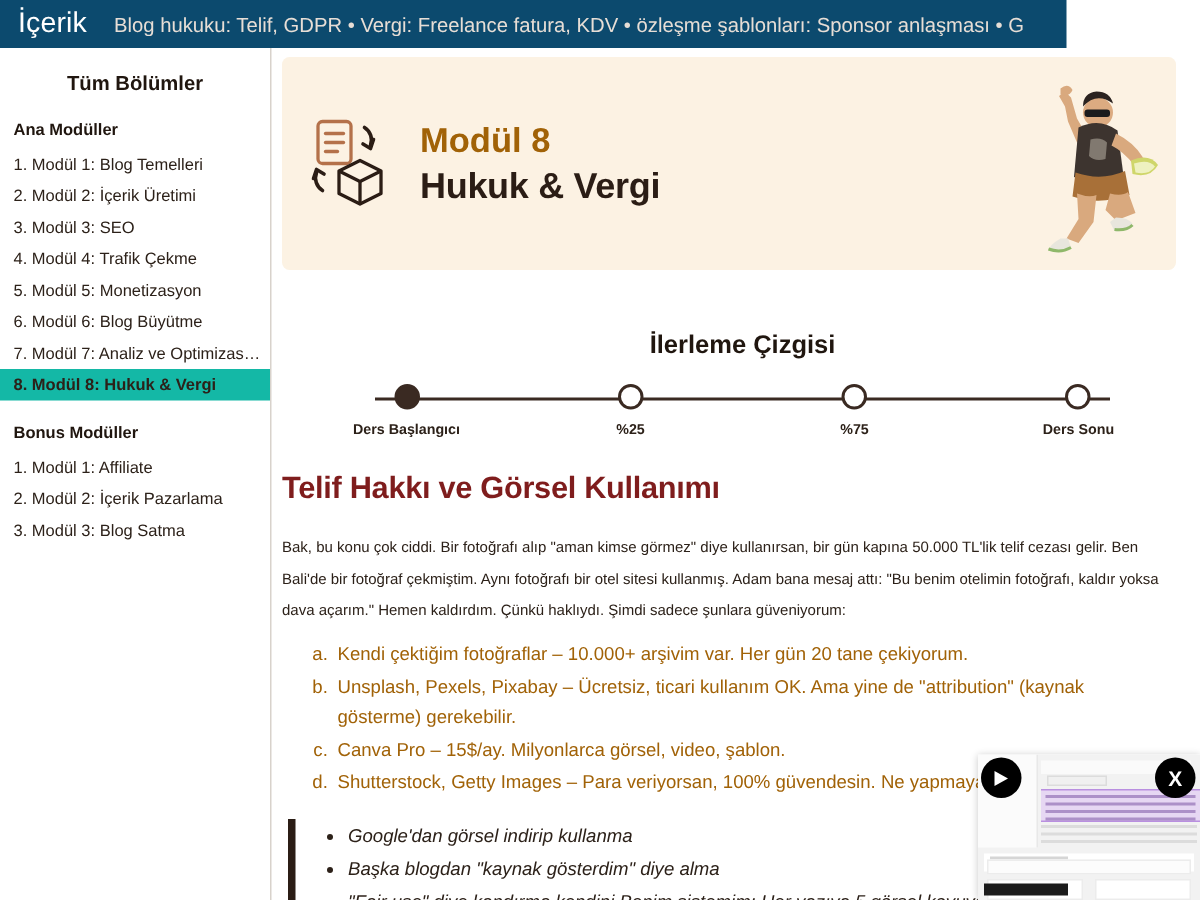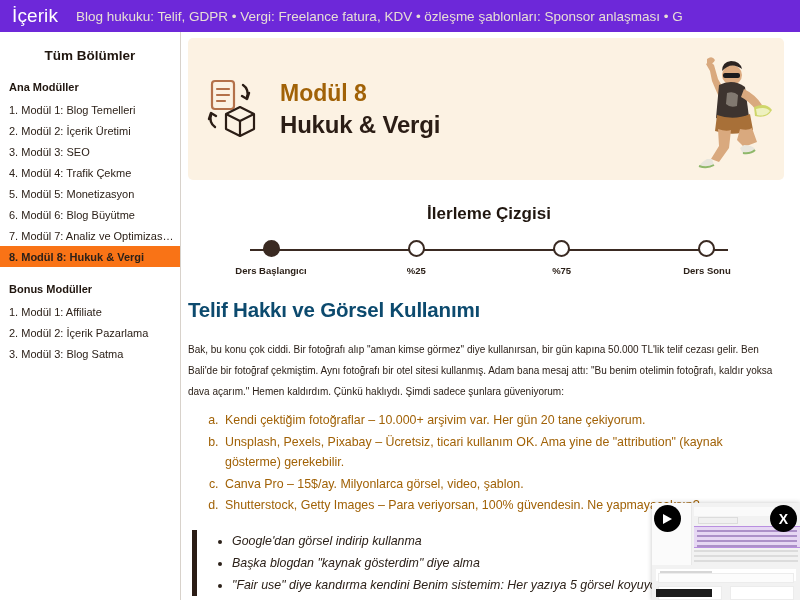--- a/index.html
+++ b/index.html
@@ -7,22 +7,22 @@
     width: 800px; height: 600px;
     overflow: hidden;
     background: #ffffff;
     font-family: "Liberation Sans", sans-serif;
     color: #2d2119;
   }
 
   
   .topbar {
     position: absolute; top: 0; left: 0;
-    width: 800px; height: 32px;
-    background: #6d28d9;
+    width: 711px; height: 32px;
+    background: #0c4a6e;
     display: flex; align-items: center;
     overflow: hidden;
   }
   .brand {
     color: #ffffff;
     font-size: 19px;
     font-weight: 400;
     padding-left: 12px;
     padding-right: 18px;
     white-space: nowrap;
@@ -59,21 +59,21 @@
   }
   .nav-item {
     font-size: 11px;
     color: #2c2119;
     padding: 4.5px 6px 4.5px 9px;
     white-space: nowrap;
     overflow: hidden;
     text-overflow: ellipsis;
   }
   .nav-item.active {
-    background: #f97316;
+    background: #14b8a6;
     font-weight: bold;
   }
   .group-gap { height: 12px; }
 
   
   .content {
     position: absolute; top: 32px; left: 182px;
     width: 618px; height: 568px;
     background: #ffffff;
     overflow: hidden;
@@ -108,21 +108,21 @@
     letter-spacing: -.2px;
   }
   .hero-photo {
     flex: 0 0 auto;
     width: 104px; height: 120px;
     margin-right: 6px;
     position: relative;
   }
 
   
-  .progress-wrap { margin-top: 24px; padding: 0 20px 0 16px; }
+  .progress-wrap { margin-top: 40px; padding: 0 8px 0 16px; }
   .progress-title {
     text-align: center;
     font-size: 17px;
     font-weight: bold;
     color: #20160f;
     margin-bottom: 16px;
   }
   .progress-track {
     position: relative;
     display: flex;
@@ -157,21 +157,21 @@
     font-weight: bold;
     color: #2c2119;
     white-space: nowrap;
   }
 
   
   .article { padding: 22px 26px 0 6px; }
   .h2 {
     font-size: 20.5px;
     font-weight: bold;
-    color: #0c4a6e;
+    color: #7f1d1d;
     margin-bottom: 17px;
     letter-spacing: -.2px;
   }
   .para {
     font-size: 10px;
     line-height: 21px;
     color: #2c2119;
     margin-bottom: 8px;
   }
   ol.alpha {

